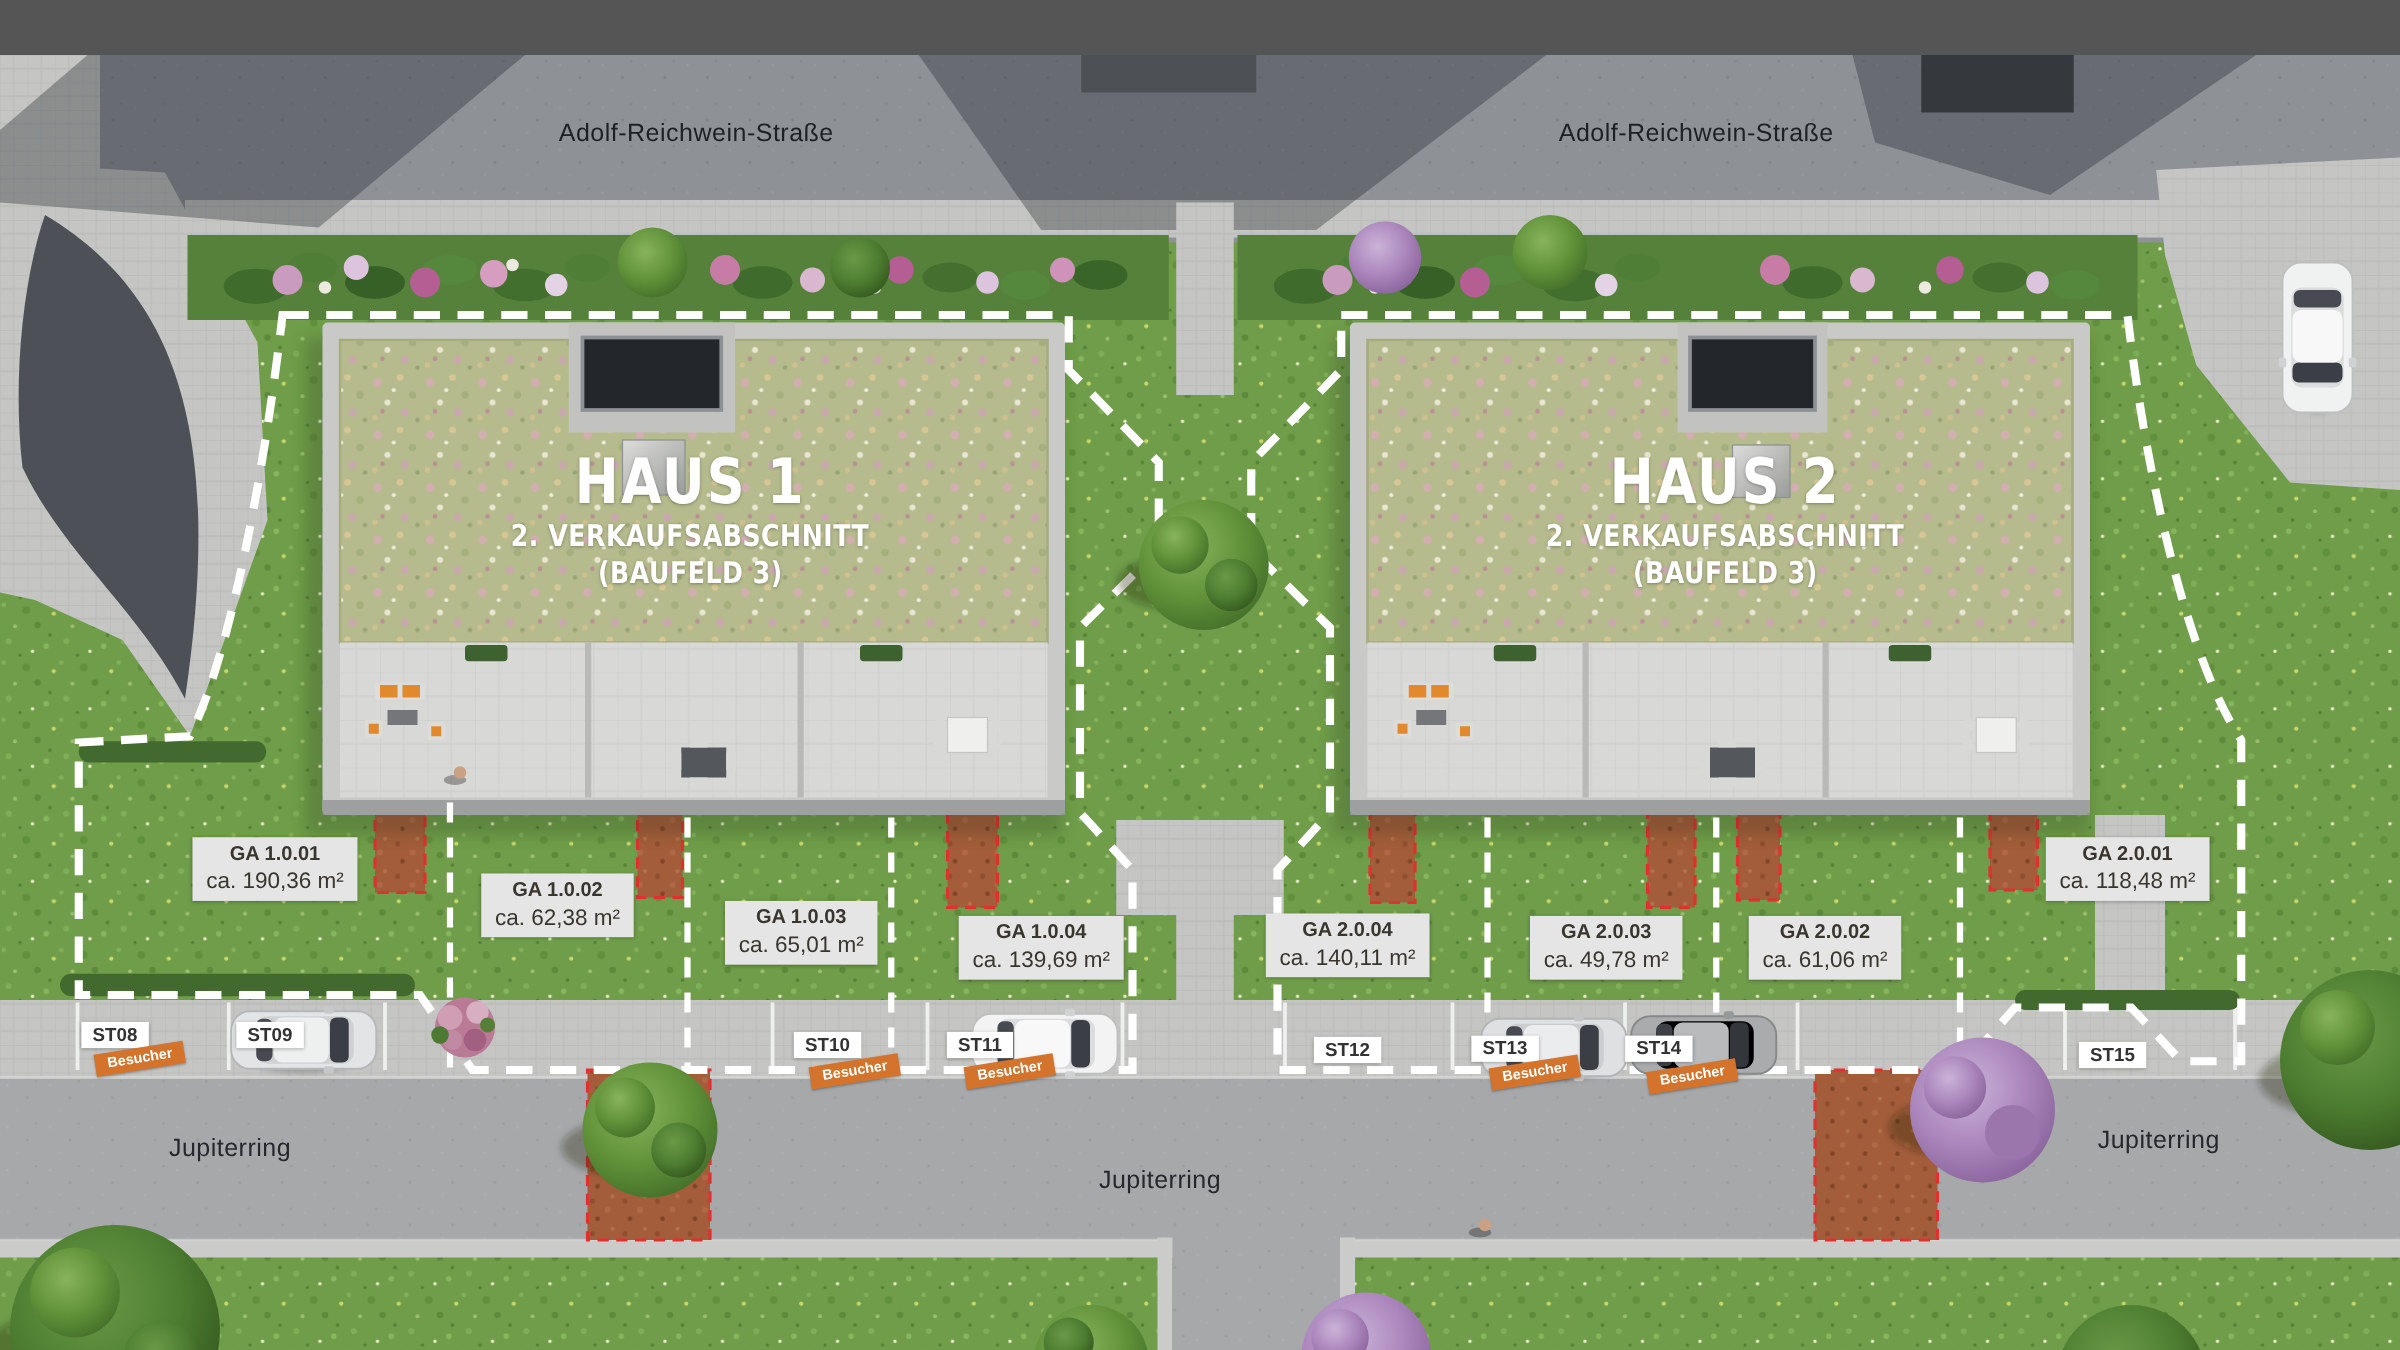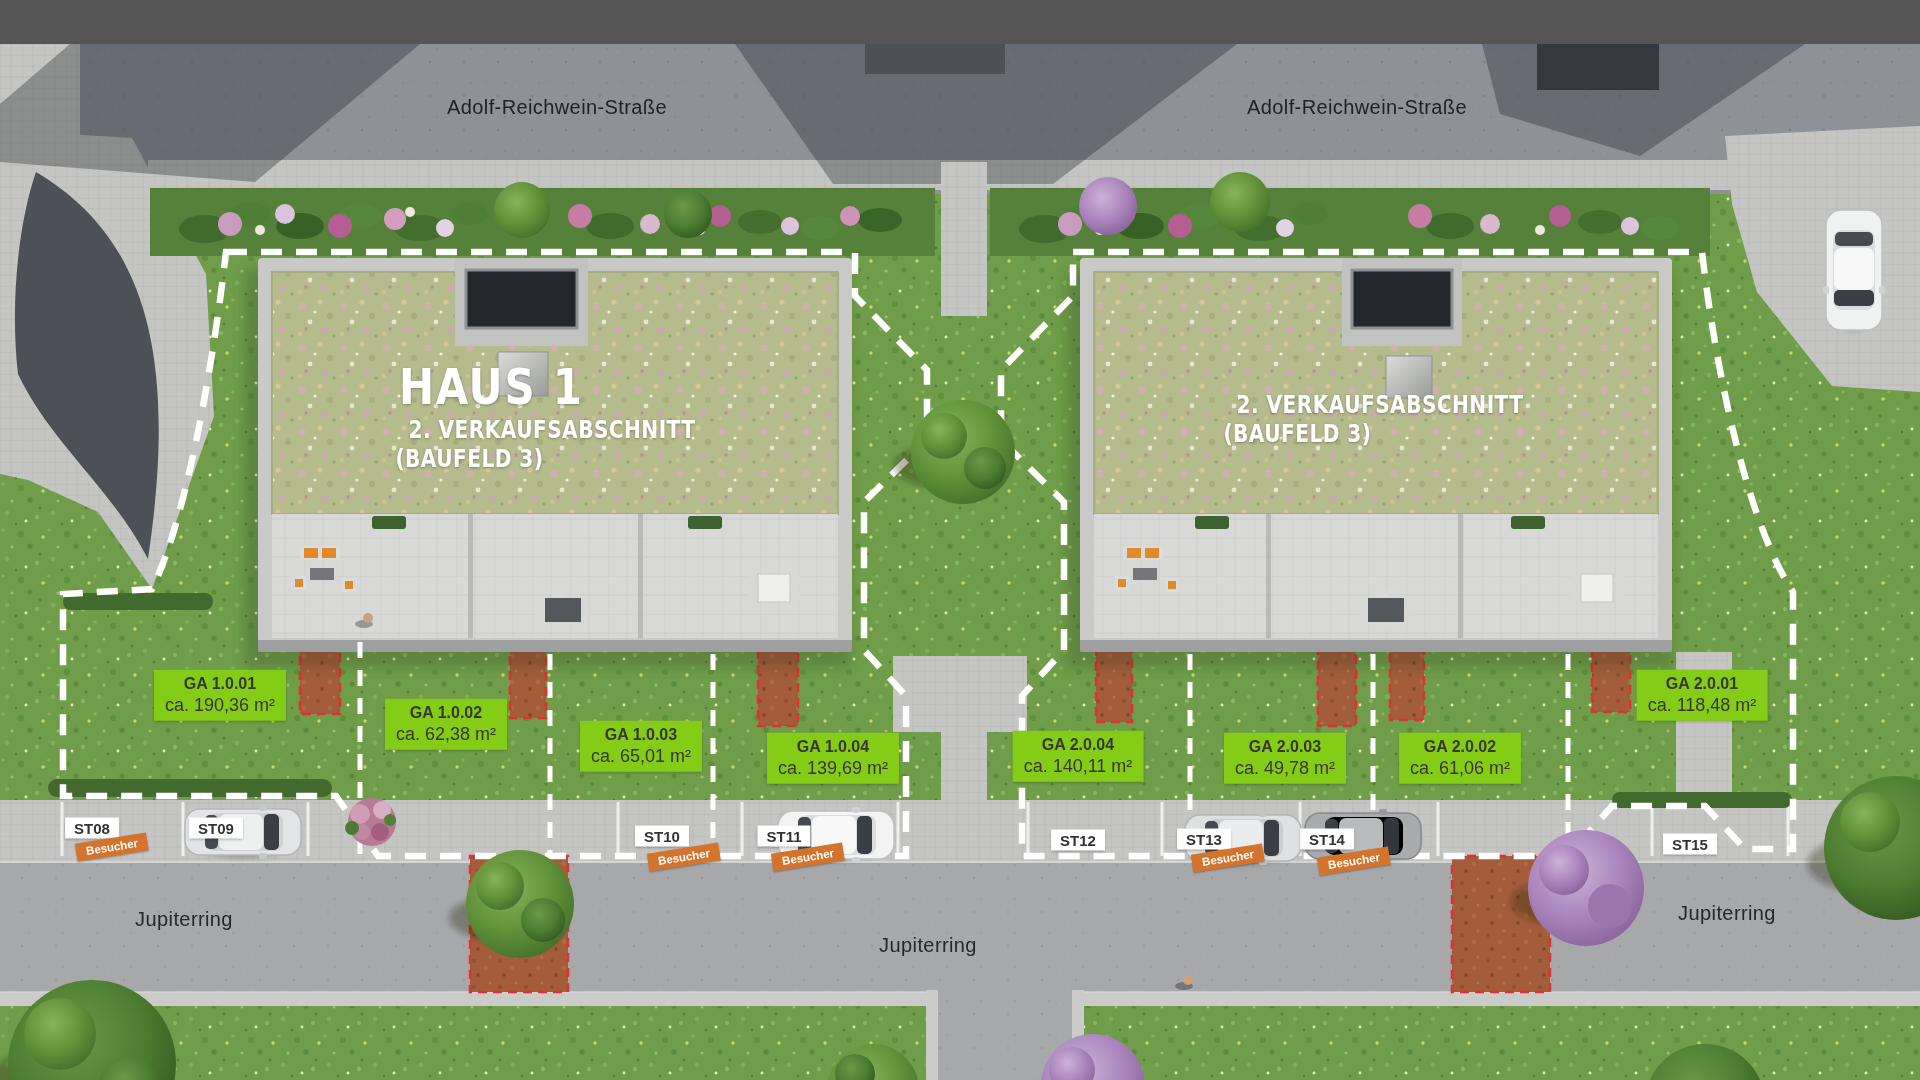--- a/index.html
+++ b/index.html
@@ -1,32 +1,32 @@
 <!DOCTYPE html>
 <html><head>
 <meta charset="utf-8">
 <style>
   html,body{margin:0;padding:0;background:#555;}
   .stage{position:relative;width:1920px;height:1080px;overflow:hidden;
          font-family:"Liberation Sans",sans-serif;background:#6f9d49;margin-top:44px;}
   .stage svg{position:absolute;left:0;top:0;}
   .labels{position:absolute;left:0;top:0;width:100%;height:100%;}
   .lbl{position:absolute;transform:translate(-50%,-50%);white-space:nowrap;}
-  .ga-label{background:#84cc16;color:#38362f;text-align:center;padding:4px 11px;
+  .ga-label{background:#e5e5e5;color:#38362f;text-align:center;padding:4px 11px;
             box-shadow:0 1px 3px rgba(0,0,0,.28);line-height:1.25;}
   .ga-id{font-weight:bold;font-size:16px;}
   .ga-size{font-size:18px;}
   .st-label{background:#ffffff;color:#333;font-weight:bold;font-size:15px;
             padding:2px 9px;box-shadow:0 1px 3px rgba(0,0,0,.3);}
   .besucher{background:#d4742c;color:#fff;font-weight:bold;font-size:11.5px;
             padding:3px 10px;transform:translate(-50%,-50%) rotate(-9deg);
             box-shadow:0 1px 2px rgba(0,0,0,.3);}
   .street-name{color:#24282d;font-size:20px;letter-spacing:.4px;}
   .street-name.dark{color:#1d2125;}
-  .haus-block{color:#fff;text-shadow:0 1px 3px rgba(0,0,0,.30);}
+  .haus-block{text-align:center;color:#fff;text-shadow:0 1px 3px rgba(0,0,0,.30);}
   .haus-line{display:inline-block;transform:scaleX(.84);}
   .haus-title{font-family:"DejaVu Sans",sans-serif;font-weight:bold;font-size:50px;
               letter-spacing:2px;line-height:1;}
   .haus-sub{font-family:"DejaVu Sans",sans-serif;font-weight:bold;font-size:24px;
             letter-spacing:.5px;margin-top:6px;line-height:1;}
   .haus-note{font-family:"DejaVu Sans",sans-serif;font-weight:bold;font-size:24px;
              letter-spacing:.5px;margin-top:5px;line-height:1;}
 </style>
 </head>
 <body>
@@ -450,20 +450,21 @@
   <div class="lbl street-name" style="left:184px;top:875px">Jupiterring</div>
   <div class="lbl street-name" style="left:928px;top:901px">Jupiterring</div>
   <div class="lbl street-name" style="left:1727px;top:869px">Jupiterring</div>
 
   <div class="lbl haus-block" style="left:552px;top:372px">
     <div><span class="haus-line haus-title">HAUS 1</span></div>
     <div><span class="haus-line haus-sub">2. VERKAUFSABSCHNITT</span></div>
     <div><span class="haus-line haus-note">(BAUFELD 3)</span></div>
   </div>
   <div class="lbl haus-block" style="left:1380px;top:372px">
+    <div><span class="haus-line haus-title">HAUS 2</span></div>
     <div><span class="haus-line haus-sub">2. VERKAUFSABSCHNITT</span></div>
     <div><span class="haus-line haus-note">(BAUFELD 3)</span></div>
   </div>
 
   <div class="lbl ga-label" style="left:220px;top:651px">
     <div class="ga-id">GA 1.0.01</div>
     <div class="ga-size">ca. 190,36 m²</div>
   </div>
   <div class="lbl ga-label" style="left:446px;top:680px">
     <div class="ga-id">GA 1.0.02</div>

